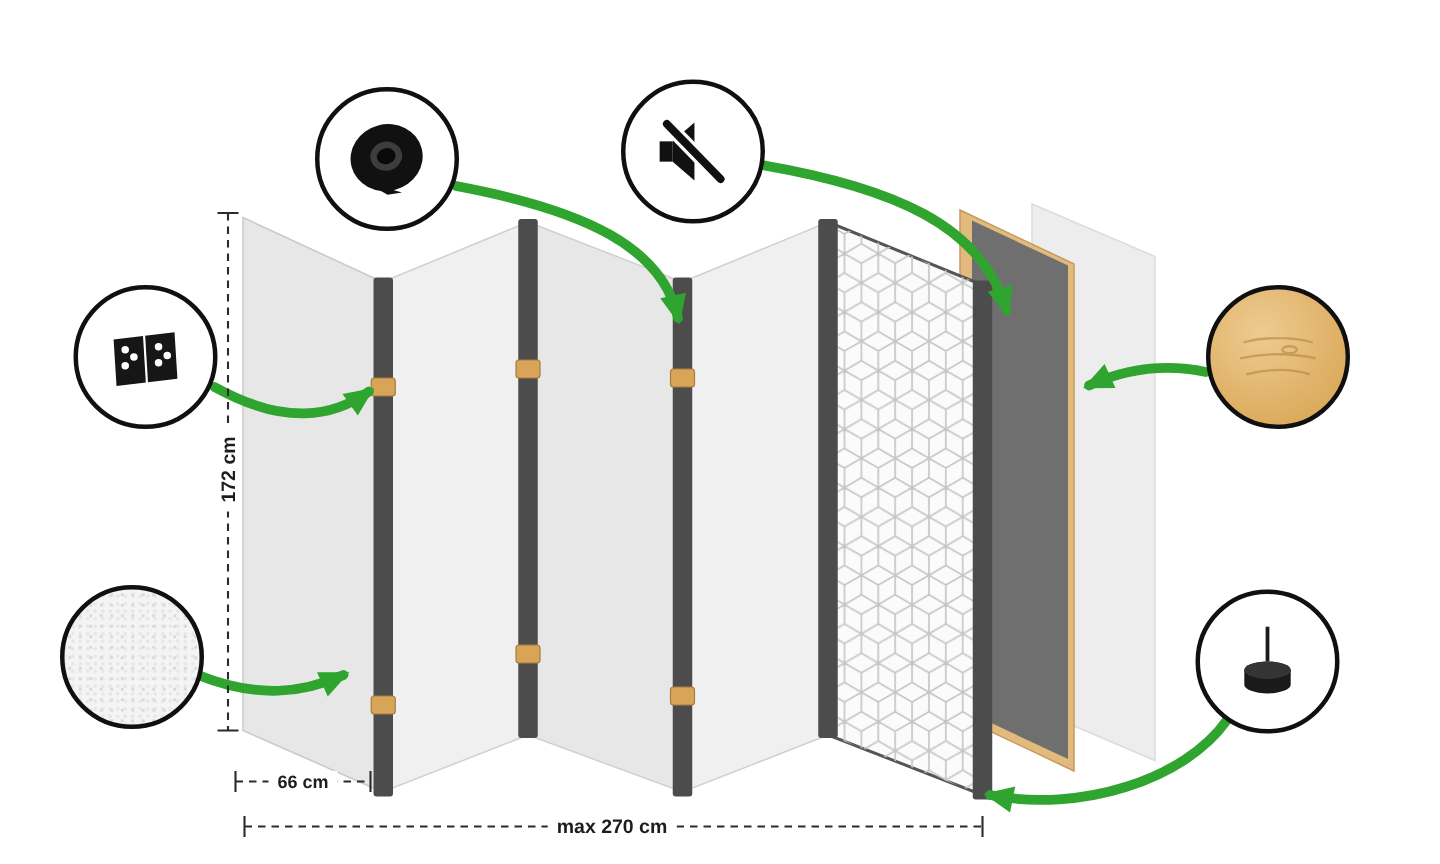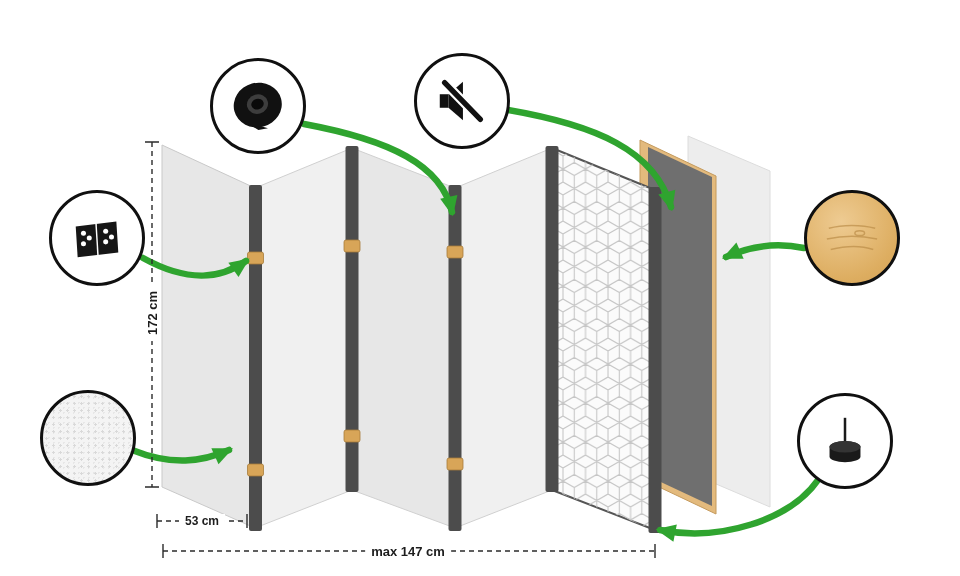--- a/index.html
+++ b/index.html
@@ -140,16 +140,16 @@
 
   <div class="callout" style="left:797px;top:393px;">
     <svg width="58" height="58" viewBox="0 0 60 60">
       <line x1="30" y1="6" x2="30" y2="30" stroke="#1a1a1a" stroke-width="2.6"></line>
       <path d="M14,36 a16,6 0 0 1 32,0 l0,10 a16,6 0 0 1 -32,0 z" fill="#1a1a1a"></path>
       <ellipse cx="30" cy="36" rx="16" ry="6" fill="#343434"></ellipse>
     </svg>
   </div>
 
   <div class="dim dim-height">172 cm</div>
-  <div class="dim dim-panel">53 cm</div>
-  <div class="dim dim-total">max 147 cm</div>
+  <div class="dim dim-panel">66 cm</div>
+  <div class="dim dim-total">max 270 cm</div>
 
 </div>
 
 </body></html>

